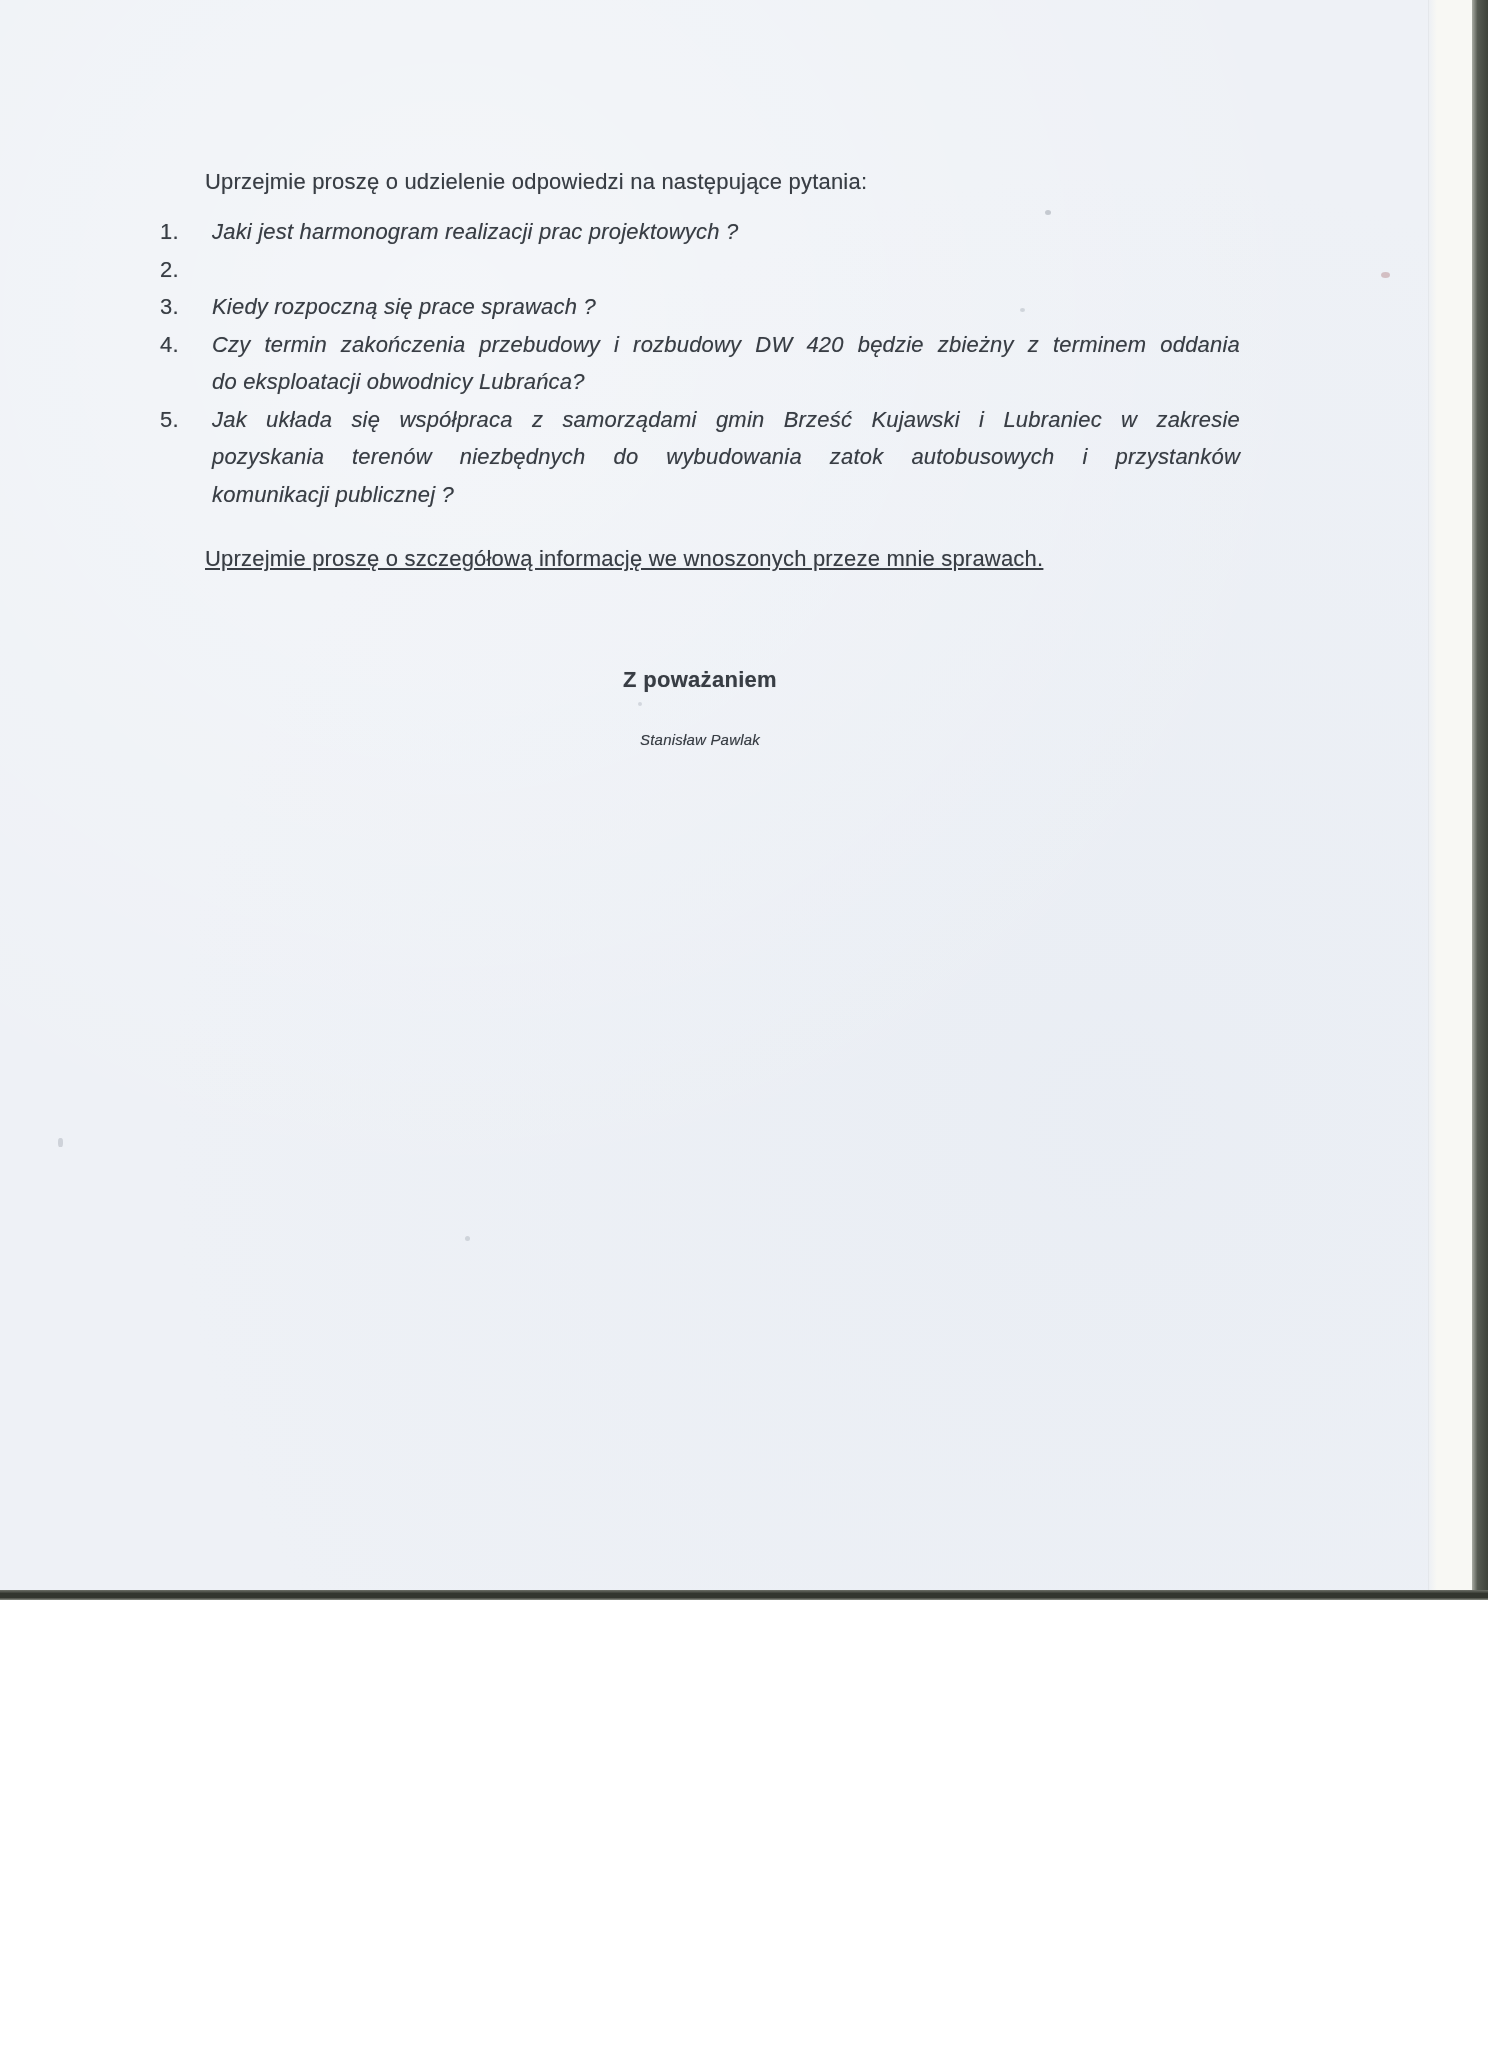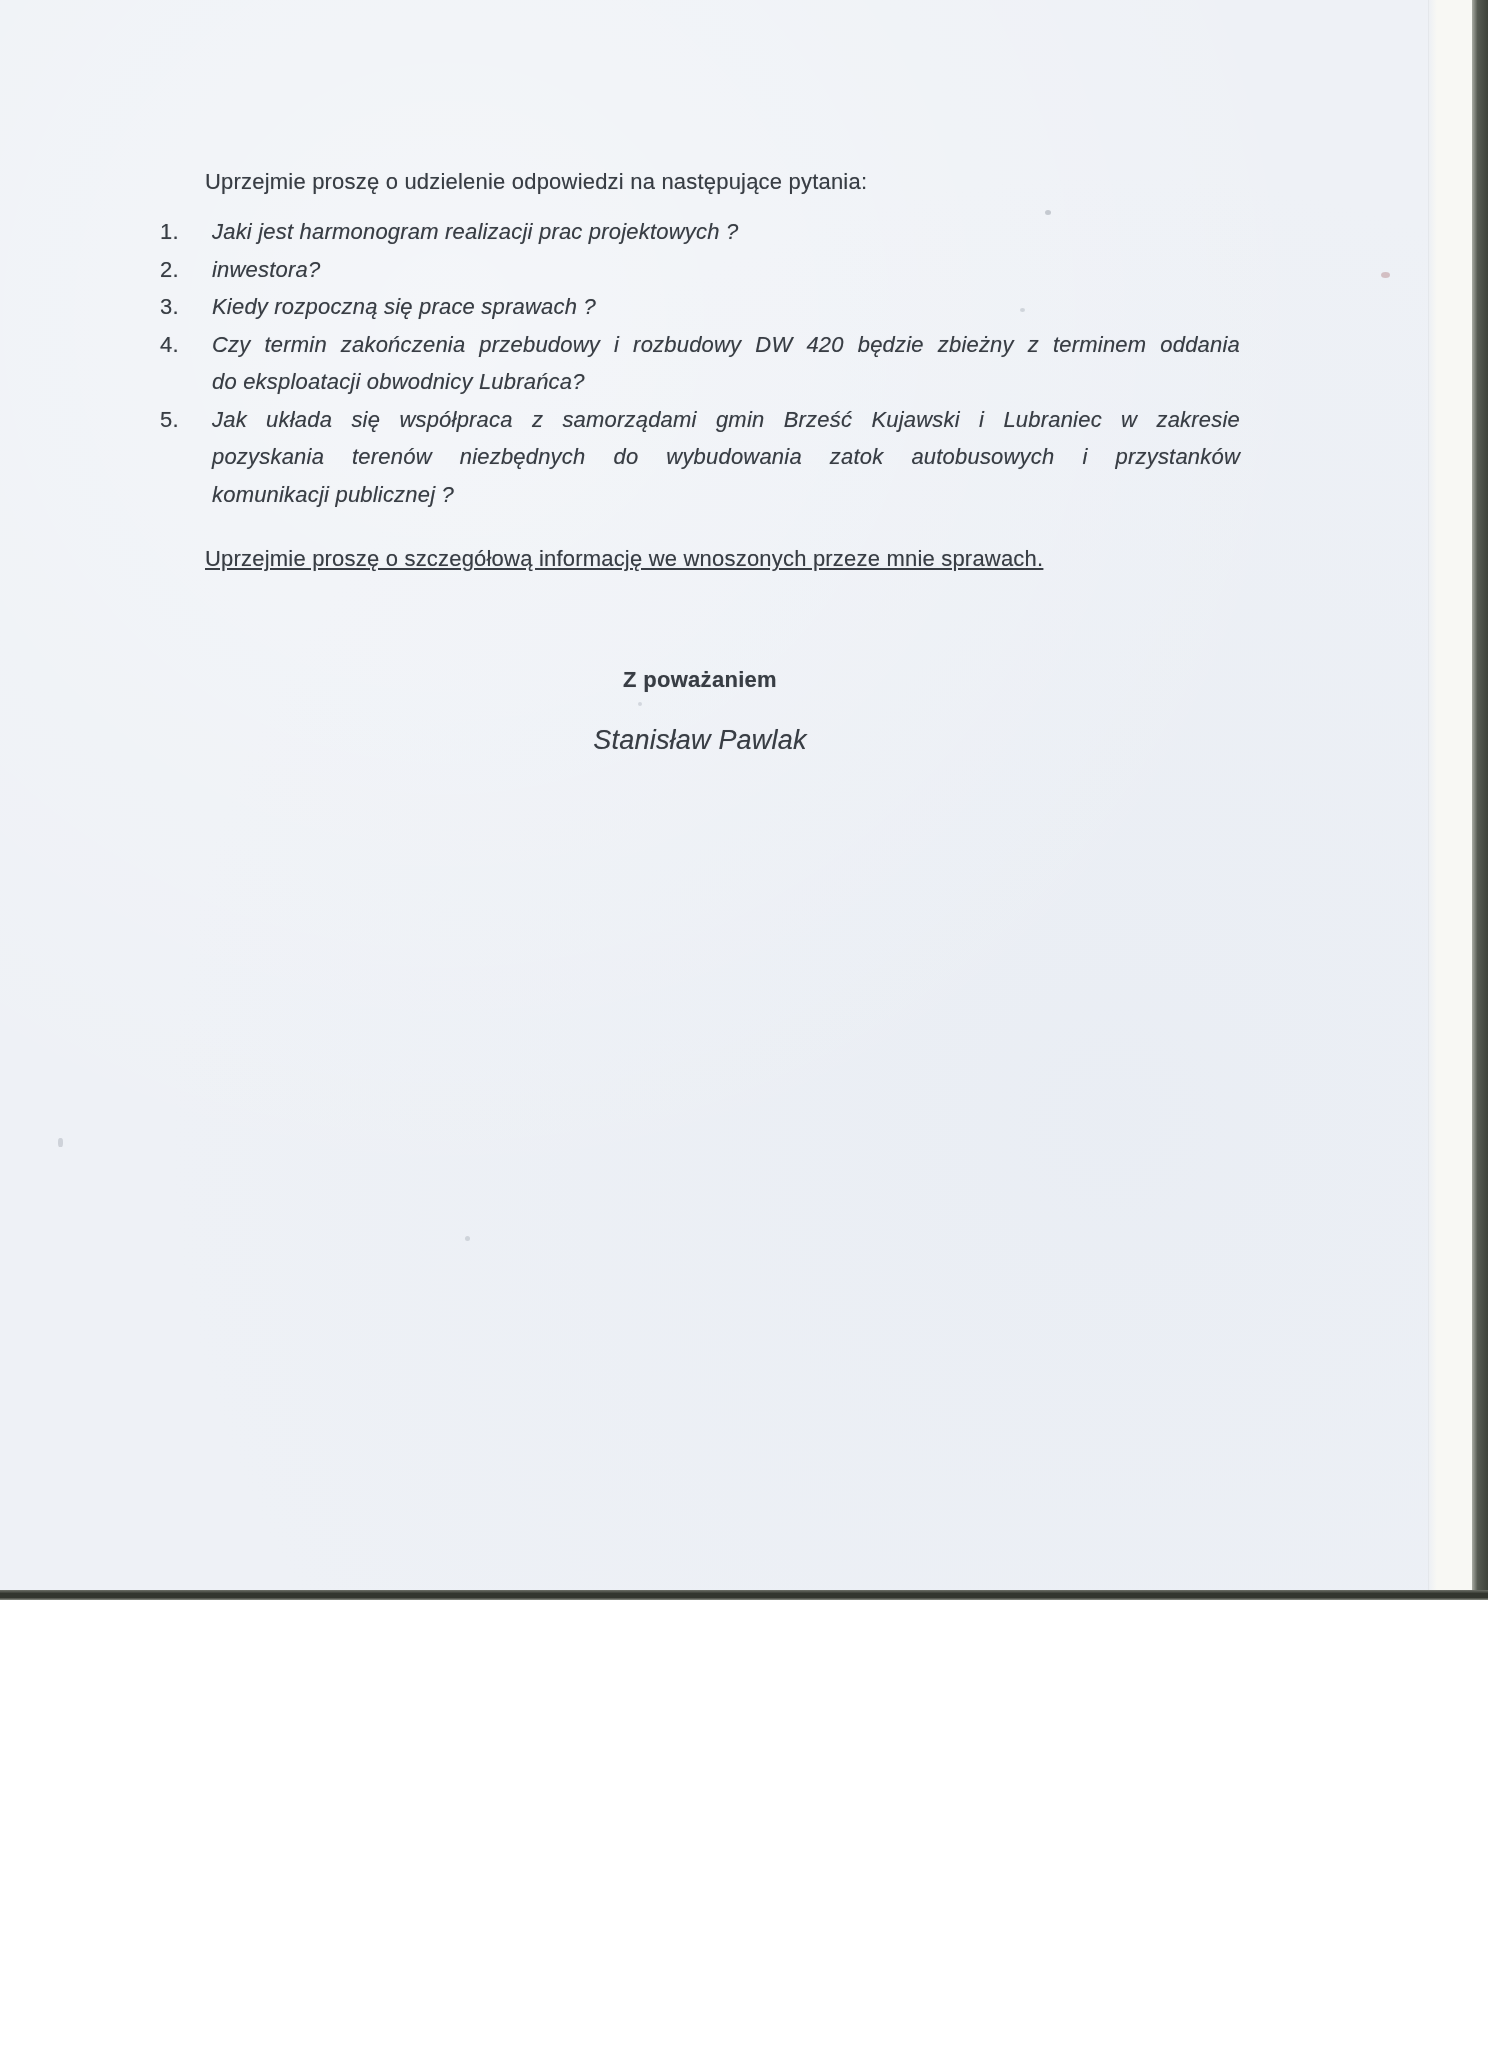--- a/index.html
+++ b/index.html
@@ -51,21 +51,21 @@
     line-height:38px;
     text-align:center;
     font-weight:bold;
     letter-spacing:.3px;
   }
   .signature{
     margin:22px 0 0 0;
     line-height:38px;
     text-align:center;
     font-style:italic;
-    font-size:27px;
+    font-size:15px;
   }
   
   .edge-white{
     position:absolute;top:0;left:1428px;width:44px;height:2046px;
     background:linear-gradient(90deg,#edf0f4,#f8f8f4 18%,#f8f8f4);
     border-left:1px solid #e4e7eb;
   }
   .edge-dark{
     position:absolute;top:0;left:1472px;width:16px;height:2046px;
     background:linear-gradient(90deg,#a9aca4,#565a52 35%,#3e423b);
@@ -94,21 +94,20 @@
     <ol class="questions">
         <li class="q-item">
           <span class="q-num">1.</span>
           <div class="q-text">
             <div class="q-line">Jaki jest harmonogram realizacji prac projektowych ?</div>
           </div>
         </li>
         <li class="q-item">
           <span class="q-num">2.</span>
           <div class="q-text">
-            <div class="q-line">inwestora?</div>
           </div>
         </li>
         <li class="q-item">
           <span class="q-num">3.</span>
           <div class="q-text">
             <div class="q-line">Kiedy rozpoczną się prace sprawach ?</div>
           </div>
         </li>
         <li class="q-item">
           <span class="q-num">4.</span>

